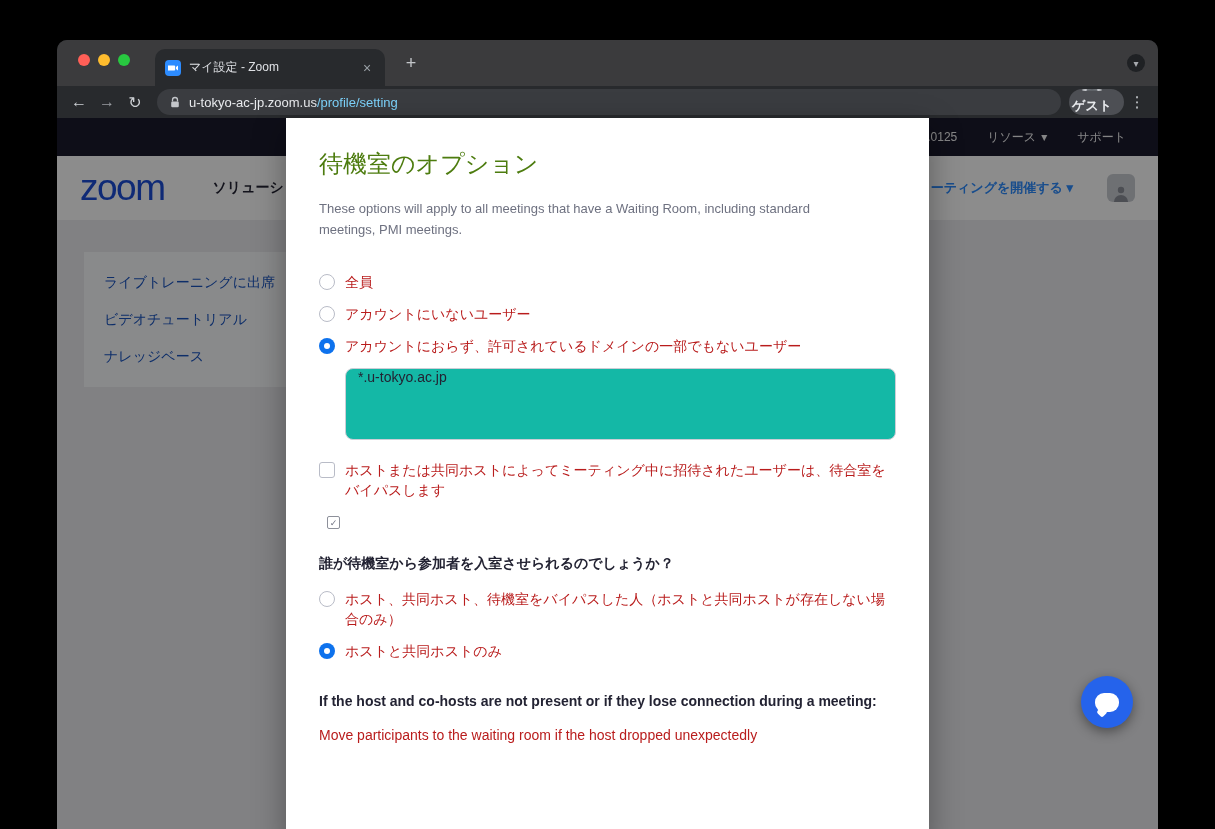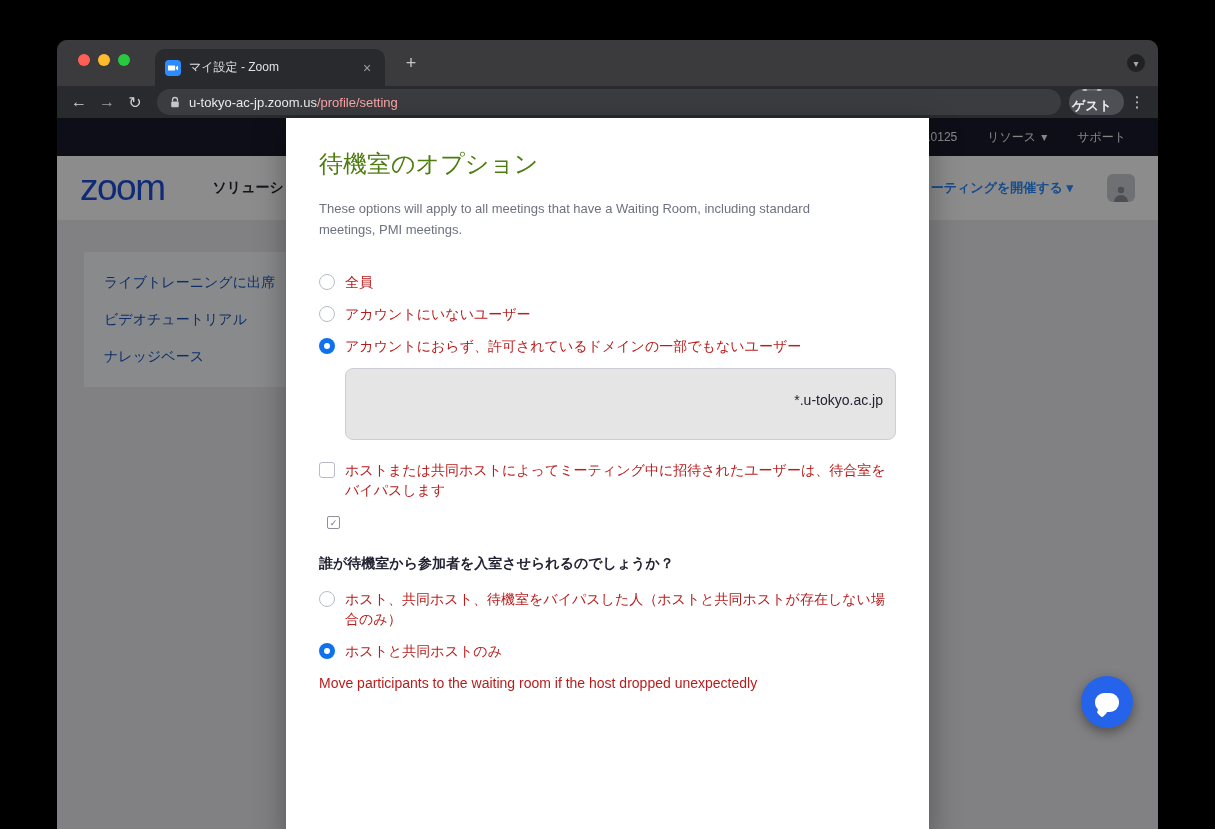--- a/index.html
+++ b/index.html
@@ -33,21 +33,21 @@
                display:flex; align-items:center; justify-content:center; }
 
   .toolbar { height:32px; background:#282a2d; display:flex; align-items:center;
              padding:0 8px; position:relative; }
   .nav-btn { width:28px; height:28px; display:flex; align-items:center;
              justify-content:center; color:#cdd0d4; font-size:16px; border-radius:50%; }
   .nav-btn.dim { color:#9a9da2; }
   .omnibox { flex:1; height:26px; margin:0 8px; background:#3a3c40; border-radius:13px;
              display:flex; align-items:center; gap:8px; padding:0 12px;
              color:#e8eaed; font-size:13px; }
-  .omnibox .path { color:#fca5a5; }
+  .omnibox .path { color:#7dd3fc; }
   .guest-pill { height:26px; background:#4d4f54; border-radius:13px; display:flex;
                 align-items:center; gap:6px; padding:0 12px 0 3px; color:#e8eaed;
                 font-size:13px; font-weight:700;flex-direction:column; }
   .guest-avatar { width:20px; height:20px; border-radius:50%; background:#dfe1e5;
                   display:flex; align-items:flex-end; justify-content:center; overflow:hidden; }
   .menu-dots { width:26px; text-align:center; color:#cdd0d4; font-size:15px; }
 
   
   .page { position:absolute; top:78px; left:0; right:0; bottom:0; background:#fff;
           overflow:hidden; }
@@ -84,23 +84,23 @@
              font-size:14px; color:#b91c1c; line-height:20px; }
   .opt-row .lbl { max-width:560px; }
   .radio { width:16px; height:16px; border-radius:50%; border:1.5px solid #b9bcc7;
            background:#fff; flex:none; margin-top:2px; position:relative; }
   .radio.selected { border:none; background:#0E72ED; }
   .radio.selected::after { content:""; position:absolute; left:5px; top:5px; width:6px;
                            height:6px; border-radius:50%; background:#fff; }
   .checkbox { width:16px; height:16px; border-radius:3px; border:1.5px solid #b9bcc7;
               background:#fff; flex:none; margin-top:2px; }
   .domain-box { display:block; margin:6px 0 14px 26px; width:551px; height:72px;
-                border:1px solid #ccced6; border-radius:8px; padding:23px 12px;
+                border:1px solid #ccced6; border-radius:8px; padding:0 12px;
                 font-size:14px; color:#232333; font-family:inherit; resize:none;
-                background:#e5e5e5;text-align:right; }
+                background:#14b8a6; }
   .stray { width:13px; height:13px; border:1px solid #8d909a; border-radius:2px;
            margin:10px 0 0 8px; font-size:9px; color:#6e7180; display:flex;
            align-items:center; justify-content:center; }
 
   
   .chat-fab { position:absolute; left:1024px; top:636px; width:52px; height:52px;
               border-radius:50%; background:#2563EB; display:flex; align-items:center;
               justify-content:center; box-shadow:0 4px 12px rgba(0,0,0,.4); }
   .chat-bubble { position:relative; width:24px; height:19px; background:#fff;
                  border-radius:9px; }
@@ -225,20 +225,21 @@
 
     <div class="opt-row">
       <span class="radio"></span>
       <span class="lbl">ホスト、共同ホスト、待機室をバイパスした人（ホストと共同ホストが存在しない場合のみ）</span>
     </div>
     <div class="opt-row">
       <span class="radio selected"></span>
       <span class="lbl">ホストと共同ホストのみ</span>
     </div>
 
+    <div class="q">If the host and co-hosts are not present or if they lose connection during a meeting:</div>
 
     <div class="opt-row">
 
       <span class="lbl">Move participants to the waiting room if the host dropped unexpectedly</span>
     </div>
   </div>
 
   <div class="chat-fab">
     <span class="chat-bubble"></span>
   </div>

